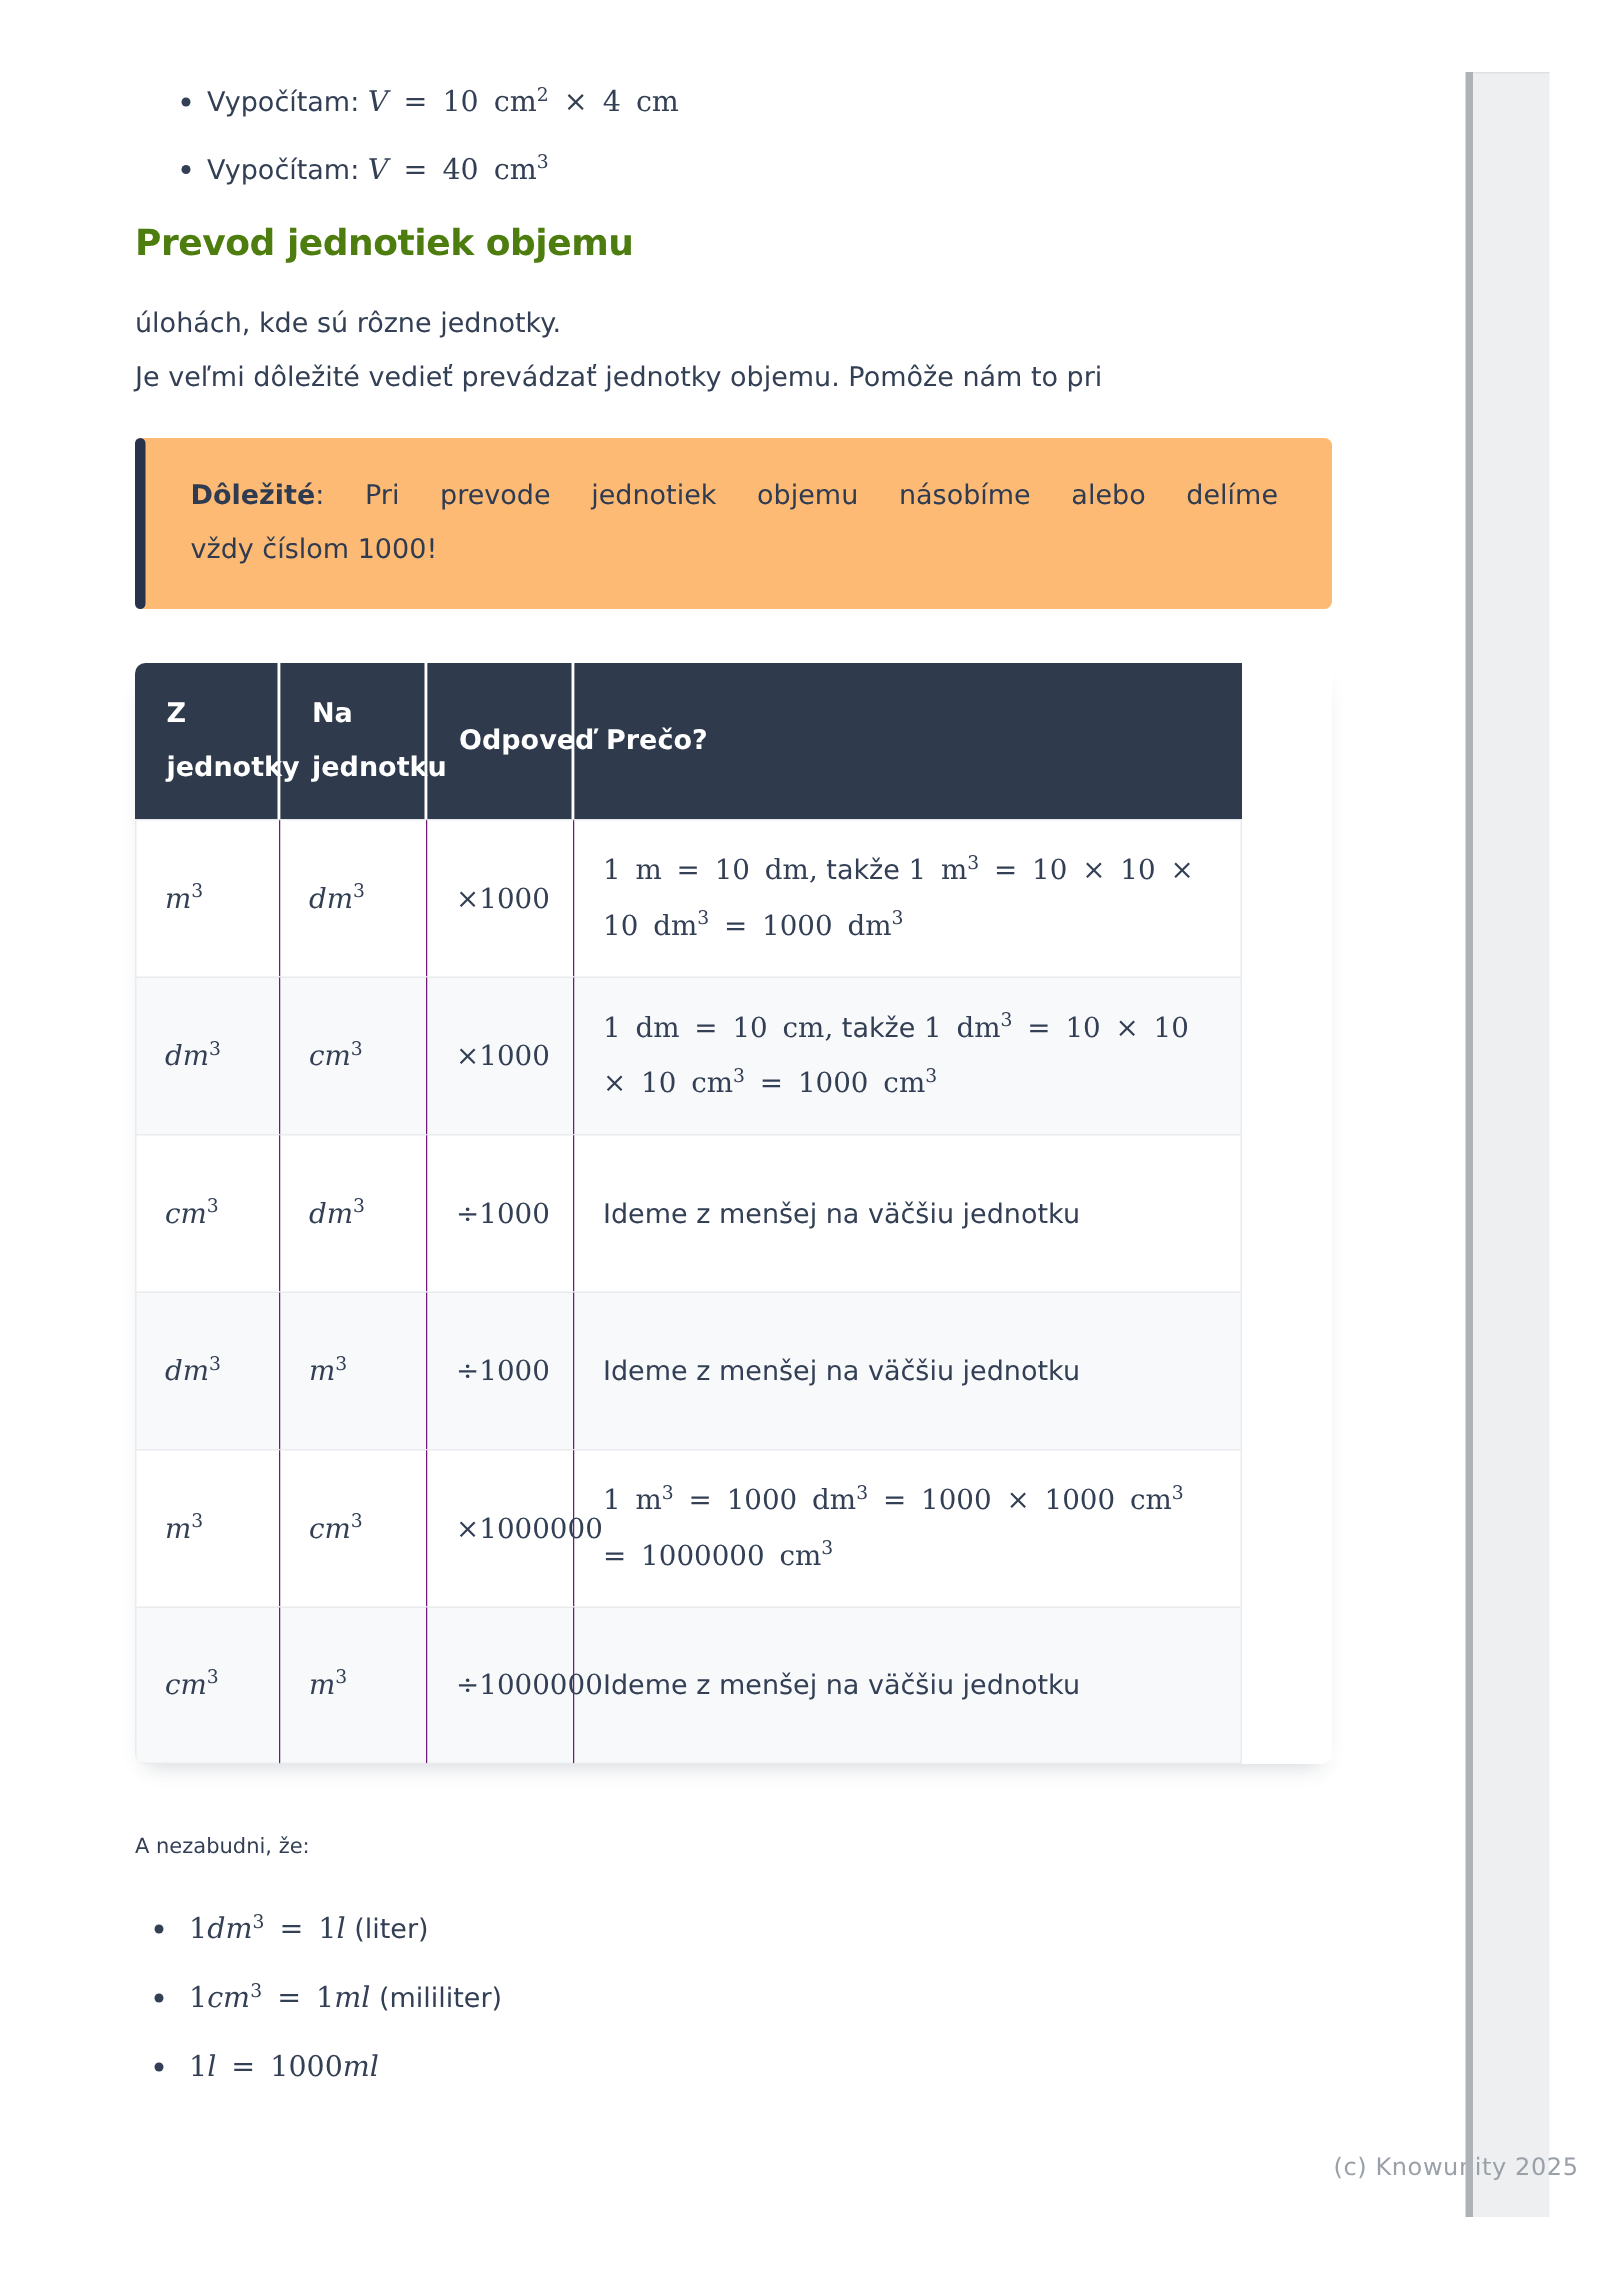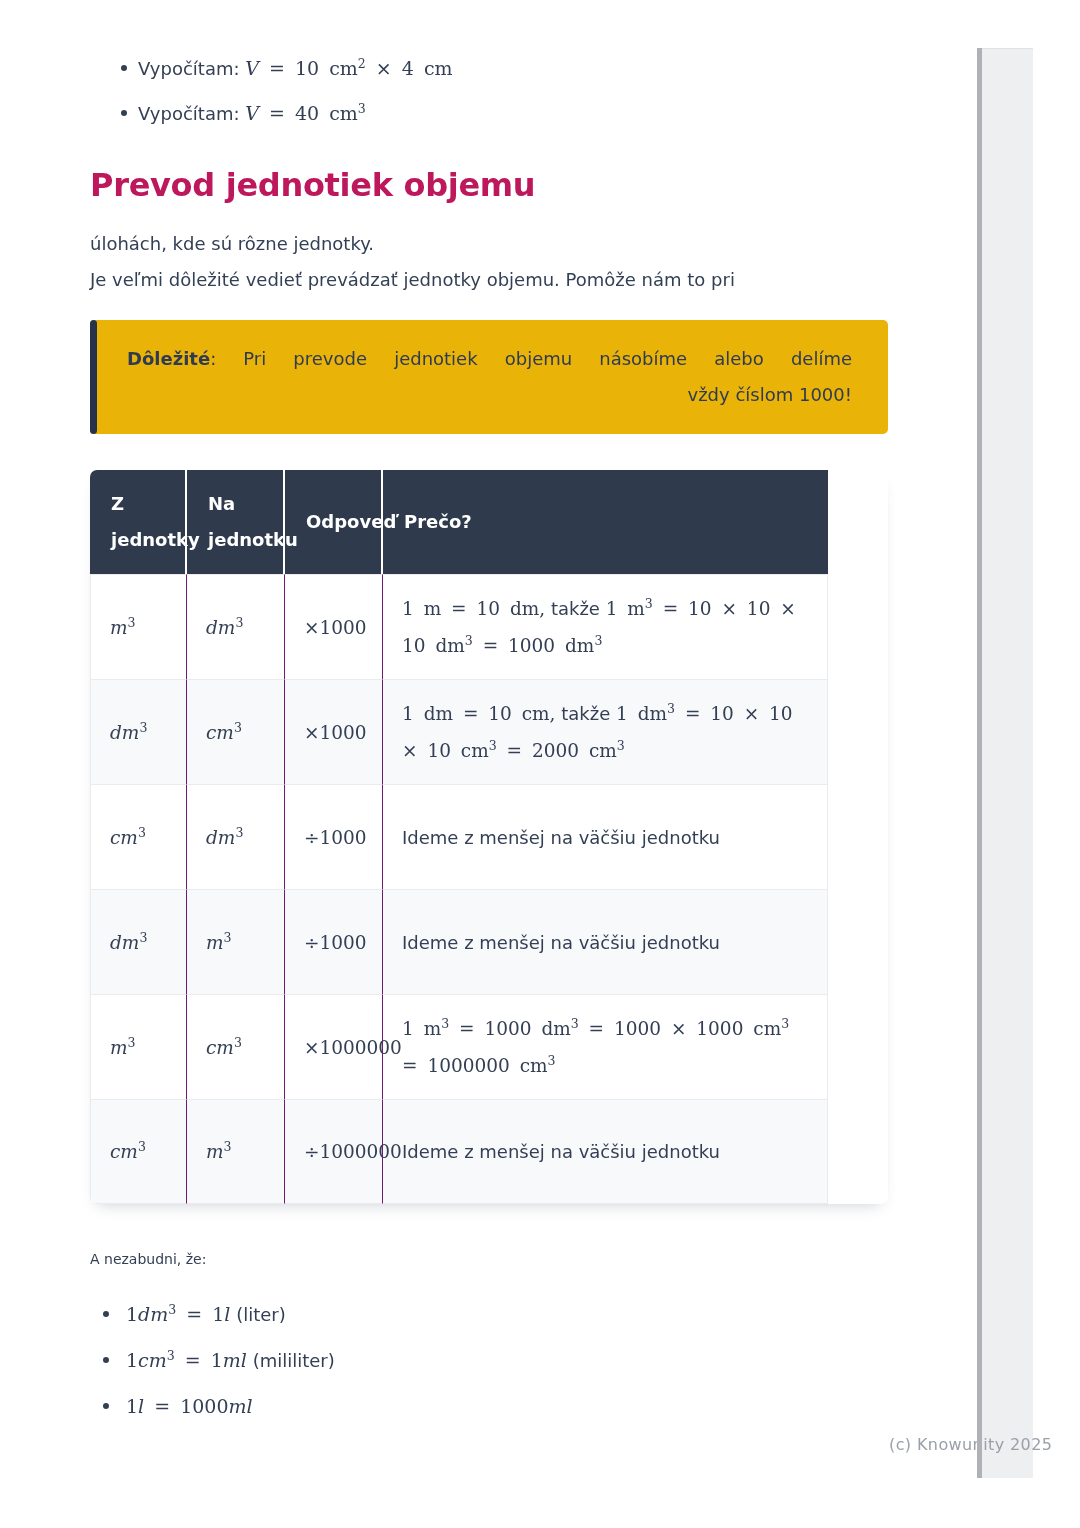--- a/index.html
+++ b/index.html
@@ -65,53 +65,53 @@
     font-family: "DejaVu Serif", "Liberation Serif", serif;
     font-size: 12.5px;
     line-height: 0;
     vertical-align: 7px;
     word-spacing: normal;
   }
   .txt { font-family: "DejaVu Sans", "Liberation Sans", sans-serif; }
 
   
   h1.section-heading {
-    margin-top: 38px;
-    font-size: 32px;
+    margin-top: 20px;
+    font-size: 24px;
     font-weight: 700;
     letter-spacing: -0.3px;
-    color: #be185d;
+    color: #4d7c0f;
   }
   .intro {
     margin-top: 22px;
     font-size: 18px;
     line-height: 36px;
     color: #333f54;
   }
   .intro .line { display: block; }
 
   
   .callout {
     position: relative;
     margin-top: 22px;
-    background: #eab308;
+    background: #fdba74;
     border-radius: 5px;
     padding: 21px 36px 21px 37px;
     min-height: 114px;
   }
   .callout-bar {
     position: absolute;
     left: 0; top: 0; bottom: 0;
     width: 7px;
     border-radius: 5px;
     background: #26334a;
   }
   .callout-text { font-size: 18px; line-height: 36px; color: #2f3b50; }
   .callout-line1 { display: block; text-align: justify; text-align-last: justify; }
-  .callout-line2 { display: block; text-align: right; }
+  .callout-line2 { display: block; }
   .callout-label { font-weight: 700; }
 
   
   .table-wrap {
     margin-top: 36px;
     border-radius: 7px;
     box-shadow: 0 8px 14px -8px rgba(45, 59, 78, 0.25);
     overflow: hidden;
   }
   table {
@@ -236,21 +236,21 @@
           <tr>
             <td><span class="mth it">m</span><sup class="msup">3</sup></td>
             <td><span class="mth it">dm</span><sup class="msup">3</sup></td>
             <td><span class="mth">×1000</span></td>
             <td><span class="mth">1 m = 10 dm,</span><span class="txt"> takže </span><span class="mth">1 m</span><sup class="msup">3</sup><span class="mth"> = 10 × 10 × 10 dm</span><sup class="msup">3</sup><span class="mth"> = 1000 dm</span><sup class="msup">3</sup></td>
           </tr>
           <tr class="alt">
             <td><span class="mth it">dm</span><sup class="msup">3</sup></td>
             <td><span class="mth it">cm</span><sup class="msup">3</sup></td>
             <td><span class="mth">×1000</span></td>
-            <td><span class="mth">1 dm = 10 cm,</span><span class="txt"> takže </span><span class="mth">1 dm</span><sup class="msup">3</sup><span class="mth"> = 10 × 10 × 10 cm</span><sup class="msup">3</sup><span class="mth"> = 2000 cm</span><sup class="msup">3</sup></td>
+            <td><span class="mth">1 dm = 10 cm,</span><span class="txt"> takže </span><span class="mth">1 dm</span><sup class="msup">3</sup><span class="mth"> = 10 × 10 × 10 cm</span><sup class="msup">3</sup><span class="mth"> = 1000 cm</span><sup class="msup">3</sup></td>
           </tr>
           <tr>
             <td><span class="mth it">cm</span><sup class="msup">3</sup></td>
             <td><span class="mth it">dm</span><sup class="msup">3</sup></td>
             <td><span class="mth">÷1000</span></td>
             <td><span class="txt">Ideme z menšej na väčšiu jednotku</span></td>
           </tr>
           <tr class="alt">
             <td><span class="mth it">dm</span><sup class="msup">3</sup></td>
             <td><span class="mth it">m</span><sup class="msup">3</sup></td>

